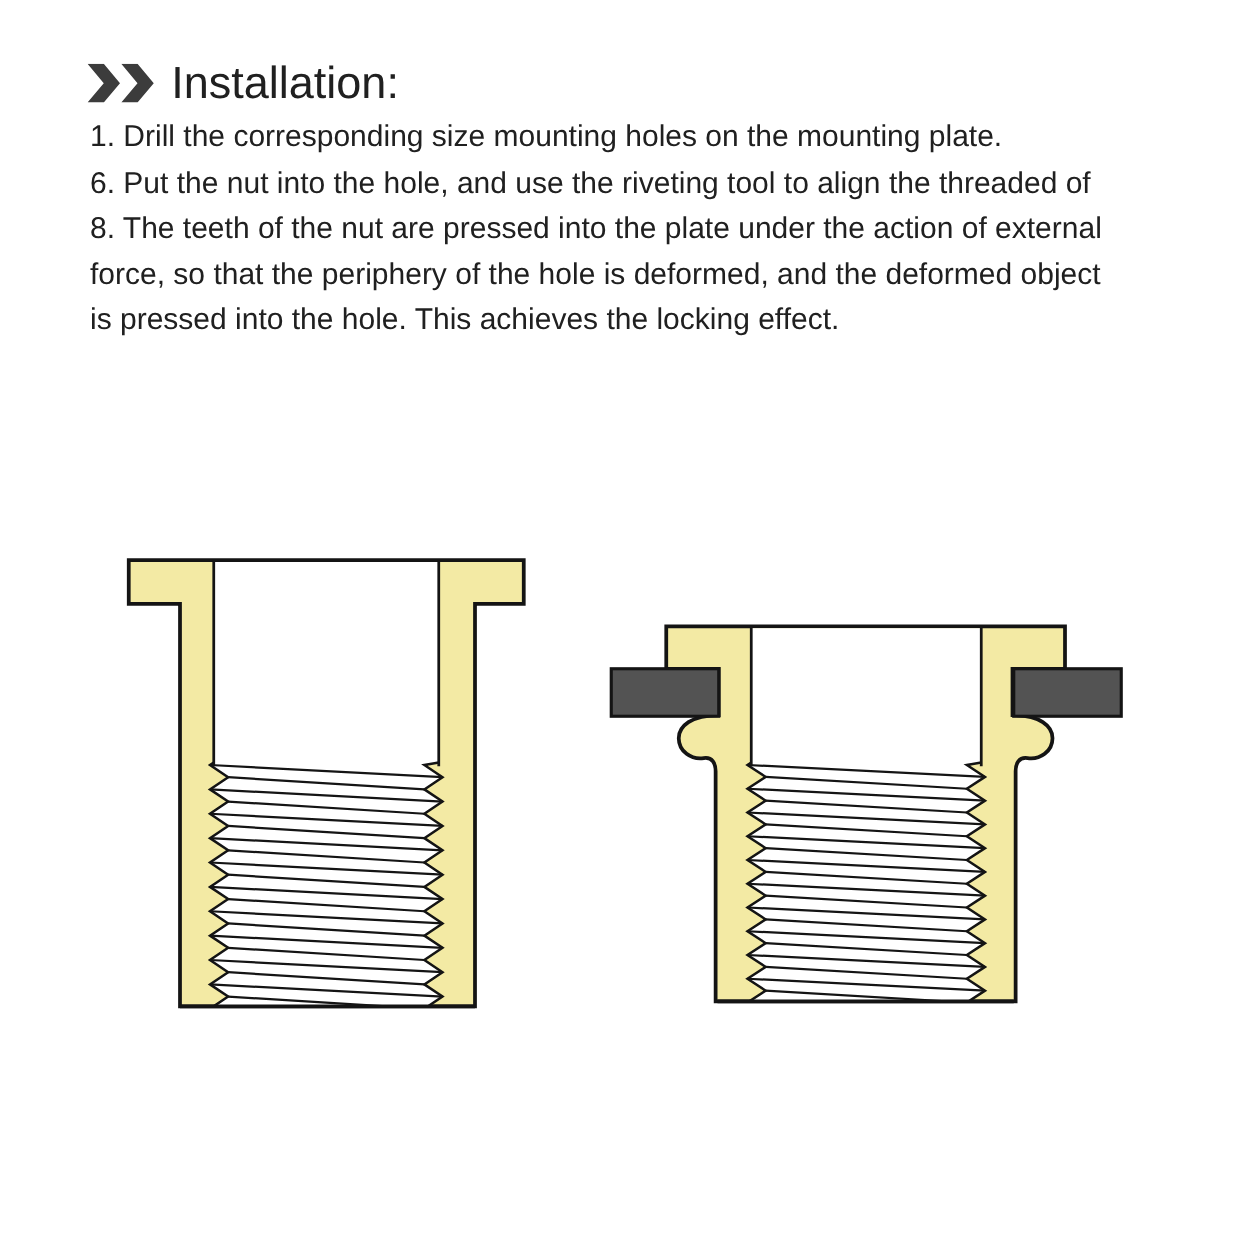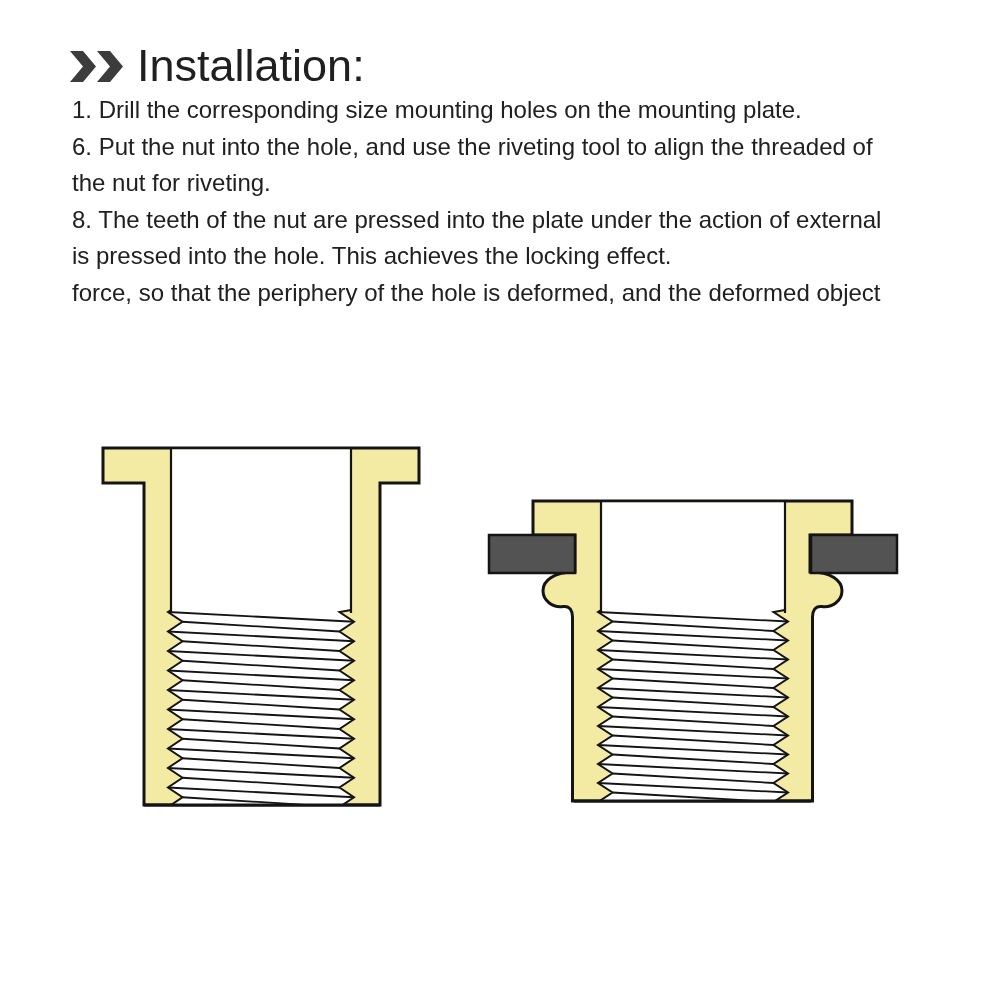--- a/index.html
+++ b/index.html
@@ -9,21 +9,21 @@
   html,body{margin:0;padding:0;}
   body{
     width:1000px;height:1000px;background:var(--bg);
     font-family:"Liberation Sans", sans-serif;color:var(--text);
     position:relative;overflow:hidden;
   }
   .header{
     position:absolute;left:70px;top:46px;
     display:flex;align-items:center;gap:13px;
   }
-  .title{font-size:45px;line-height:40px;color:var(--text);}
+  .title{font-size:36px;line-height:40px;color:var(--text);}
   .chevrons{display:block;}
   .chevrons polygon{fill:var(--icon);}
   .instructions{
     position:absolute;left:72px;top:92px;width:895px;
   }
   .line{
     font-size:24px;line-height:36.5px;color:var(--text);
     white-space:nowrap;
   }
   svg.figure{position:absolute;left:0;top:0;}
@@ -84,17 +84,16 @@
   <svg class="chevrons" width="54" height="31" viewBox="0 0 54 31">
     <polygon points="0,0 13,0 26,15.5 13,31 0,31 13,15.5"></polygon>
     <polygon points="27,0 40,0 53,15.5 40,31 27,31 40,15.5"></polygon>
   </svg>
   <div class="title">Installation:</div>
 </div>
 
 <div class="instructions">
   <div class="line">1. Drill the corresponding size mounting holes on the mounting plate.</div>
   <div class="line">6. Put the nut into the hole, and use the riveting tool to align the threaded of</div>
-  <div class="line">the nut for riveting.</div>
   <div class="line">8. The teeth of the nut are pressed into the plate under the action of external</div>
+  <div class="line">force, so that the periphery of the hole is deformed, and the deformed object</div>
   <div class="line">is pressed into the hole. This achieves the locking effect.</div>
-  <div class="line">force, so that the periphery of the hole is deformed, and the deformed object</div>
 </div>
 
 </body></html>

